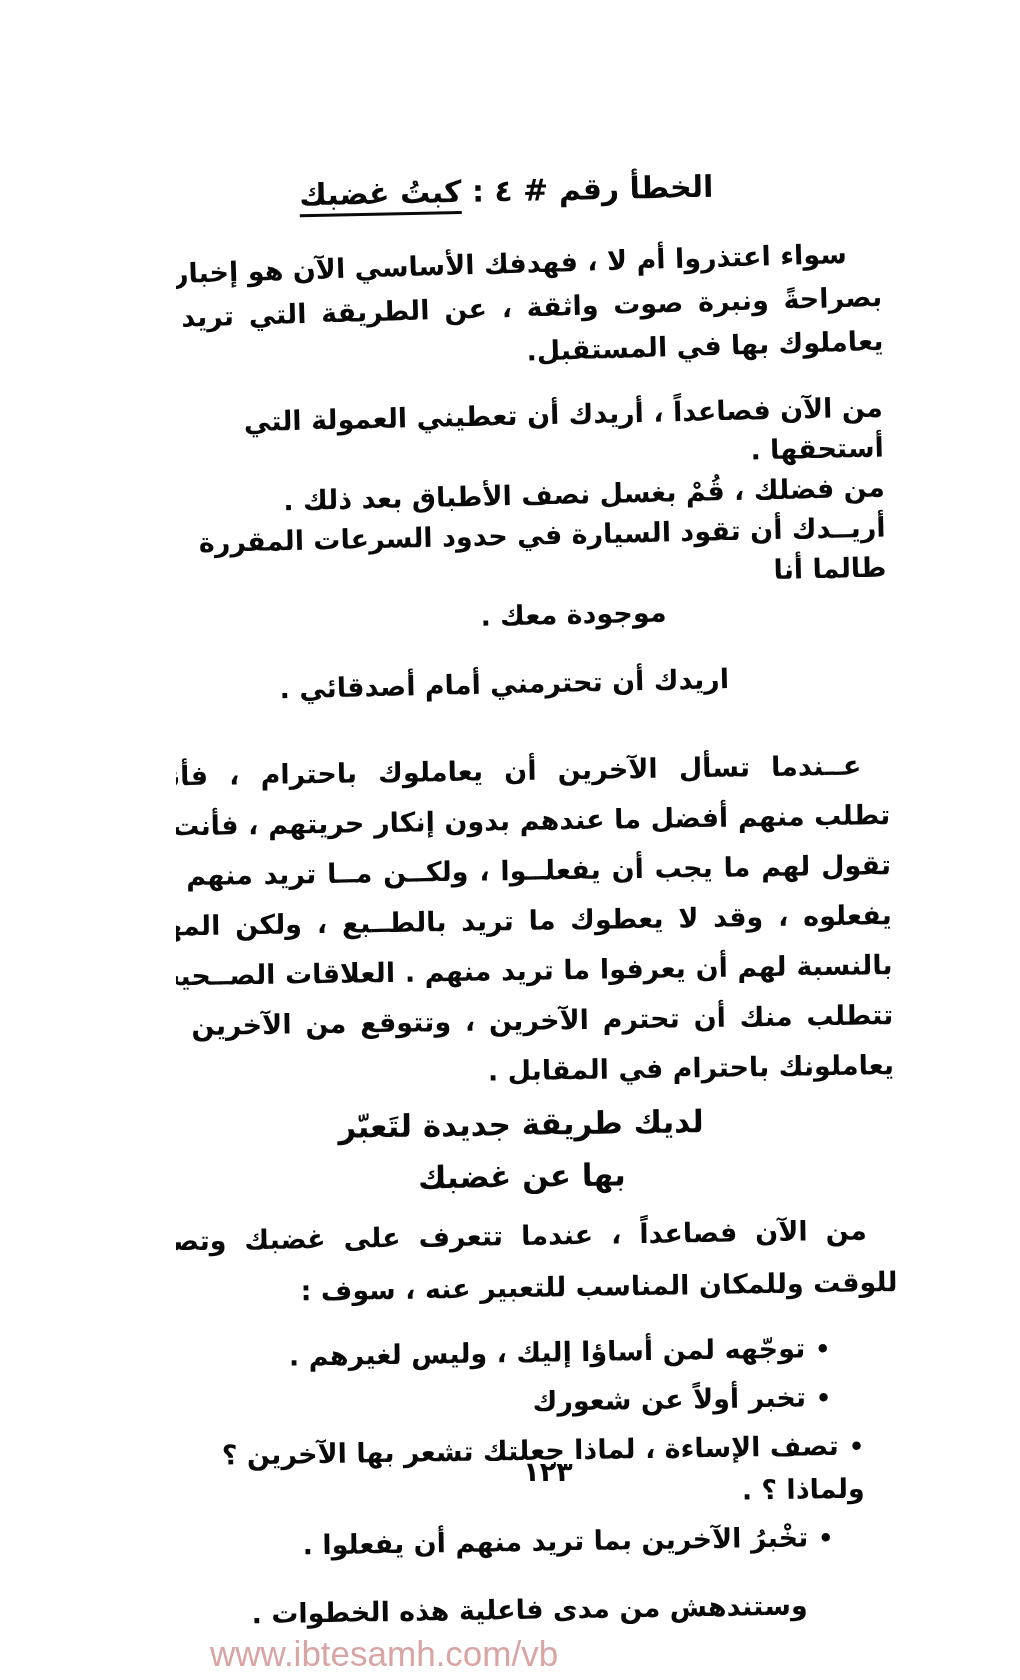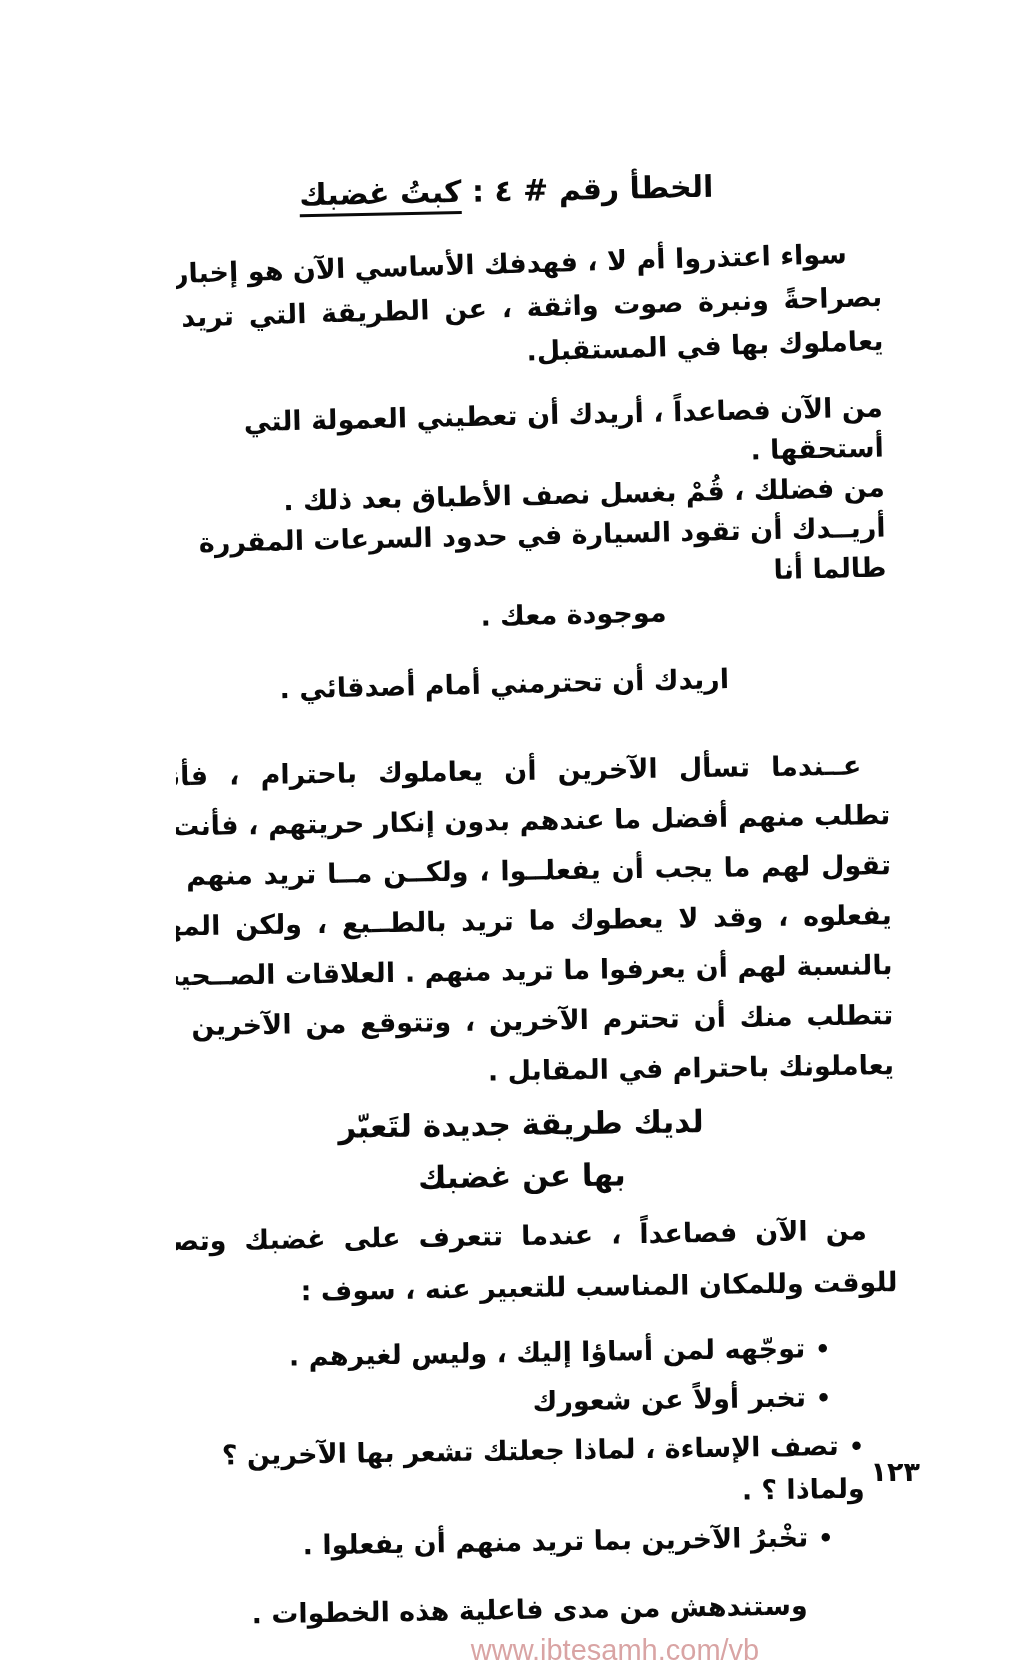--- a/index.html
+++ b/index.html
@@ -86,31 +86,30 @@
     font-size: 27px;
     line-height: 40px;
     text-align: right;
     padding-right: 95px;
   }
   .page-number {
     position: absolute;
     top: 1456px;
     left: 0;
     right: 100px;
-    text-align: right;
+    text-align: center;
     font-size: 27px;
     letter-spacing: 6px;
   }
   .watermark {
     position: absolute;
     top: 1634px;
     left: 34px;
     right: 0;
-    text-align: center;
-    font-size: 29px;
+    font-size: 35px;
     font-weight: 400;
     color: #d9a4a4;
     direction: ltr;
     font-family: "Liberation Sans", sans-serif;
   }
 </style>
 </head>
 <body>
 
 <div class="page">

